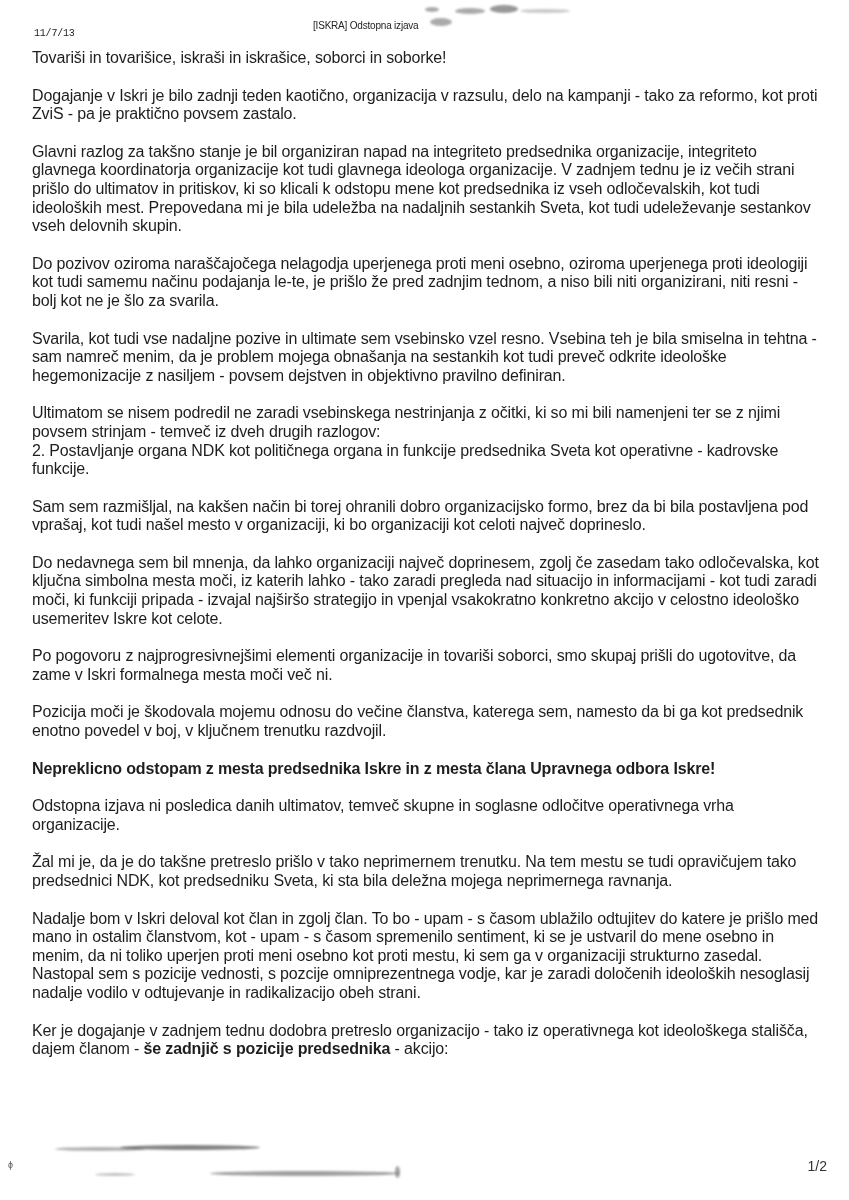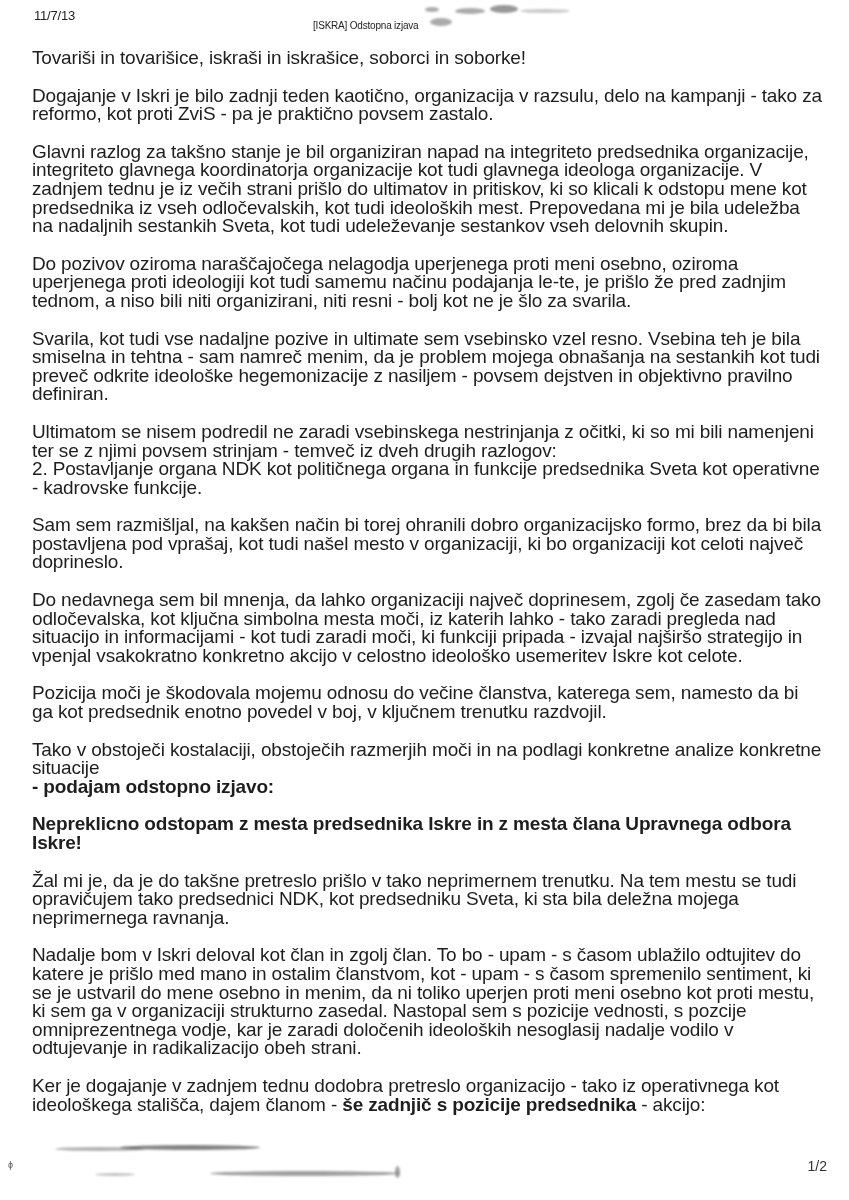--- a/index.html
+++ b/index.html
@@ -1,25 +1,25 @@
 <!DOCTYPE html>
 <html><head>
 <meta charset="utf-8">
 <style>
   html, body { margin: 0; padding: 0; background: #ffffff; }
   body {
     width: 849px; height: 1200px; position: relative; overflow: hidden;
     font-family: "Liberation Sans", sans-serif; color: #1e1e1e;
   }
-  .hdr-date { position: absolute; left: 34px; top: 8px; font-size: 13px; color: #222; letter-spacing: -0.2px; }
+  .hdr-date { position: absolute; left: 34px; top: 28px; font-size: 10px; color: #222; letter-spacing: -0.2px; font-family: Liberation Mono, monospace; }
   .hdr-title { position: absolute; left: 313px; top: 20px; font-size: 10px; color: #222; letter-spacing: -0.2px; }
   .smudge { position: absolute; border-radius: 50%; background: #666; filter: blur(1.2px); opacity: .55; }
   .content {
     position: absolute; left: 32px; top: 49px; width: 790px;
-    font-size: 19px; line-height: 18.6px; letter-spacing: -0.15px;
+    font-size: 16px; line-height: 18.6px; letter-spacing: -0.15px;
   }
   .para { margin: 0 0 19px 0; }
   .bold { font-weight: bold; }
   .footer-page { position: absolute; right: 22px; top: 1158px; font-size: 14px; color: #333; }
   .footer-mark { position: absolute; left: 8px; top: 1160px; font-size: 9px; color: #555; }
 </style>
 </head>
 <body>
 
 <div>
@@ -39,26 +39,24 @@
   <p class="para">Dogajanje v Iskri je bilo zadnji teden kaotično, organizacija v razsulu, delo na kampanji - tako za reformo, kot proti ZviS - pa je praktično povsem zastalo.</p>
   <p class="para">Glavni razlog za takšno stanje je bil organiziran napad na integriteto predsednika organizacije, integriteto glavnega koordinatorja organizacije kot tudi glavnega ideologa organizacije. V zadnjem tednu je iz večih strani prišlo do ultimatov in pritiskov, ki so klicali k odstopu mene kot predsednika iz vseh odločevalskih, kot tudi ideoloških mest. Prepovedana mi je bila udeležba na nadaljnih sestankih Sveta, kot tudi udeleževanje sestankov vseh delovnih skupin.</p>
   <p class="para">Do pozivov oziroma naraščajočega nelagodja uperjenega proti meni osebno, oziroma uperjenega proti ideologiji kot tudi samemu načinu podajanja le-te, je prišlo že pred zadnjim tednom, a niso bili niti organizirani, niti resni - bolj kot ne je šlo za svarila.</p>
   <p class="para">Svarila, kot tudi vse nadaljne pozive in ultimate sem vsebinsko vzel resno. Vsebina teh je bila smiselna in tehtna - sam namreč menim, da je problem mojega obnašanja na sestankih kot tudi preveč odkrite ideološke hegemonizacije z nasiljem - povsem dejstven in objektivno pravilno definiran.</p>
   <div class="para">
     <div>Ultimatom se nisem podredil ne zaradi vsebinskega nestrinjanja z očitki, ki so mi bili namenjeni ter se z njimi povsem strinjam - temveč iz dveh drugih razlogov:</div>
     <div>2. Postavljanje organa NDK kot političnega organa in funkcije predsednika Sveta kot operativne - kadrovske funkcije.</div>
   </div>
   <p class="para">Sam sem razmišljal, na kakšen način bi torej ohranili dobro organizacijsko formo, brez da bi bila postavljena pod vprašaj, kot tudi našel mesto v organizaciji, ki bo organizaciji kot celoti največ doprineslo.</p>
   <p class="para">Do nedavnega sem bil mnenja, da lahko organizaciji največ doprinesem, zgolj če zasedam tako odločevalska, kot ključna simbolna mesta moči, iz katerih lahko - tako zaradi pregleda nad situacijo in informacijami - kot tudi zaradi moči, ki funkciji pripada - izvajal najširšo strategijo in vpenjal vsakokratno konkretno akcijo v celostno ideološko usemeritev Iskre kot celote.</p>
+  <p class="para">Po pogovoru z najprogresivnejšimi elementi organizacije in tovariši soborci, smo skupaj prišli do ugotovitve, da zame v Iskri formalnega mesta moči več ni.</p>
   <p class="para">Pozicija moči je škodovala mojemu odnosu do večine članstva, katerega sem, namesto da bi ga kot predsednik enotno povedel v boj, v ključnem trenutku razdvojil.</p>
-  <div class="para">
-    <div>Tako v obstoječi kostalaciji, obstoječih razmerjih moči in na podlagi konkretne analize konkretne situacije</div>
-    <div class="bold">- podajam odstopno izjavo:</div>
-  </div>
   <p class="para bold">Nepreklicno odstopam z mesta predsednika Iskre in z mesta člana Upravnega odbora Iskre!</p>
+  <p class="para">Odstopna izjava ni posledica danih ultimatov, temveč skupne in soglasne odločitve operativnega vrha organizacije.</p>
   <p class="para">Žal mi je, da je do takšne pretreslo prišlo v tako neprimernem trenutku. Na tem mestu se tudi opravičujem tako predsednici NDK, kot predsedniku Sveta, ki sta bila deležna mojega neprimernega ravnanja.</p>
   <p class="para">Nadalje bom v Iskri deloval kot član in zgolj član. To bo - upam - s časom ublažilo odtujitev do katere je prišlo med mano in ostalim članstvom, kot - upam - s časom spremenilo sentiment, ki se je ustvaril do mene osebno in menim, da ni toliko uperjen proti meni osebno kot proti mestu, ki sem ga v organizaciji strukturno zasedal. Nastopal sem s pozicije vednosti, s pozcije omniprezentnega vodje, kar je zaradi določenih ideoloških nesoglasij nadalje vodilo v odtujevanje in radikalizacijo obeh strani.</p>
   <p class="para"><span>Ker je dogajanje v zadnjem tednu dodobra pretreslo organizacijo - tako iz operativnega kot ideološkega stališča, dajem članom - </span><span class="bold">še zadnjič s pozicije predsednika</span><span> - akcijo:</span></p>
 </div>
 
 <div>
   <span class="footer-mark">ɸ</span>
   <div>
     <span class="smudge" style="left:55px;top:1147px;width:90px;height:4px;opacity:.5;"></span>
     <span class="smudge" style="left:120px;top:1145px;width:140px;height:5px;background:#333;opacity:.6;"></span>

